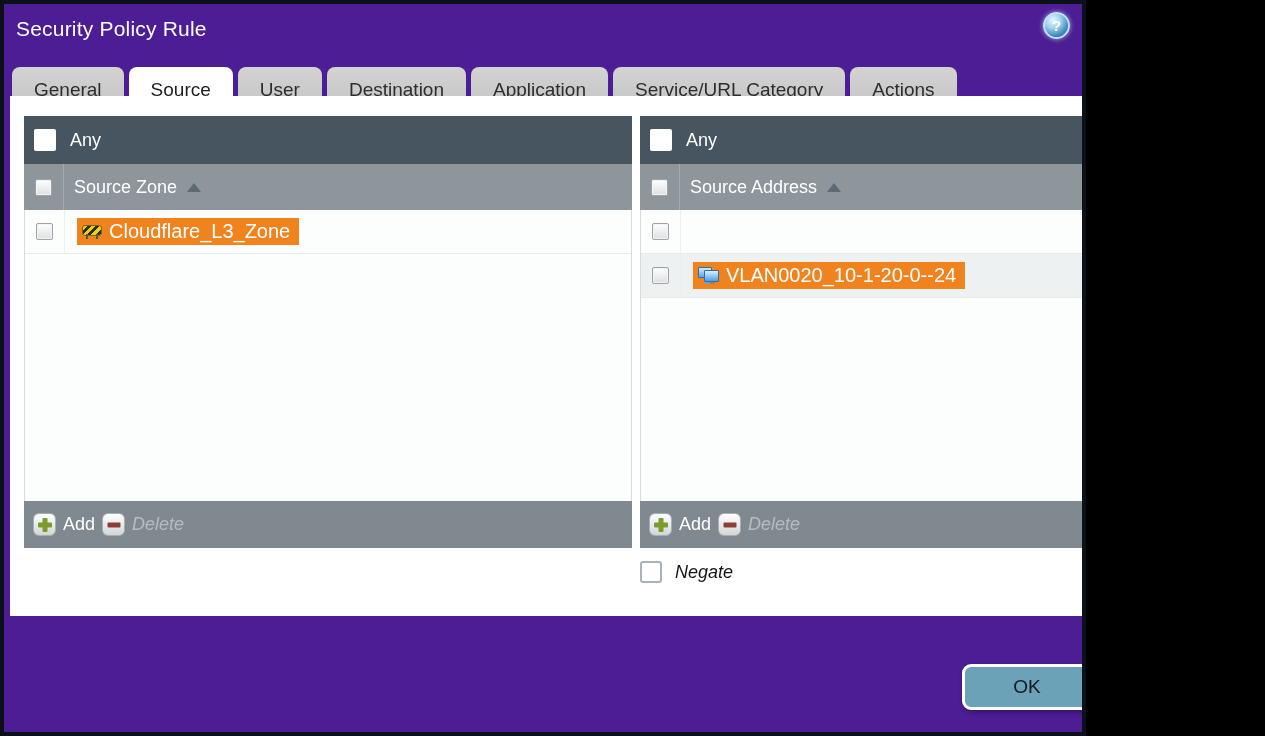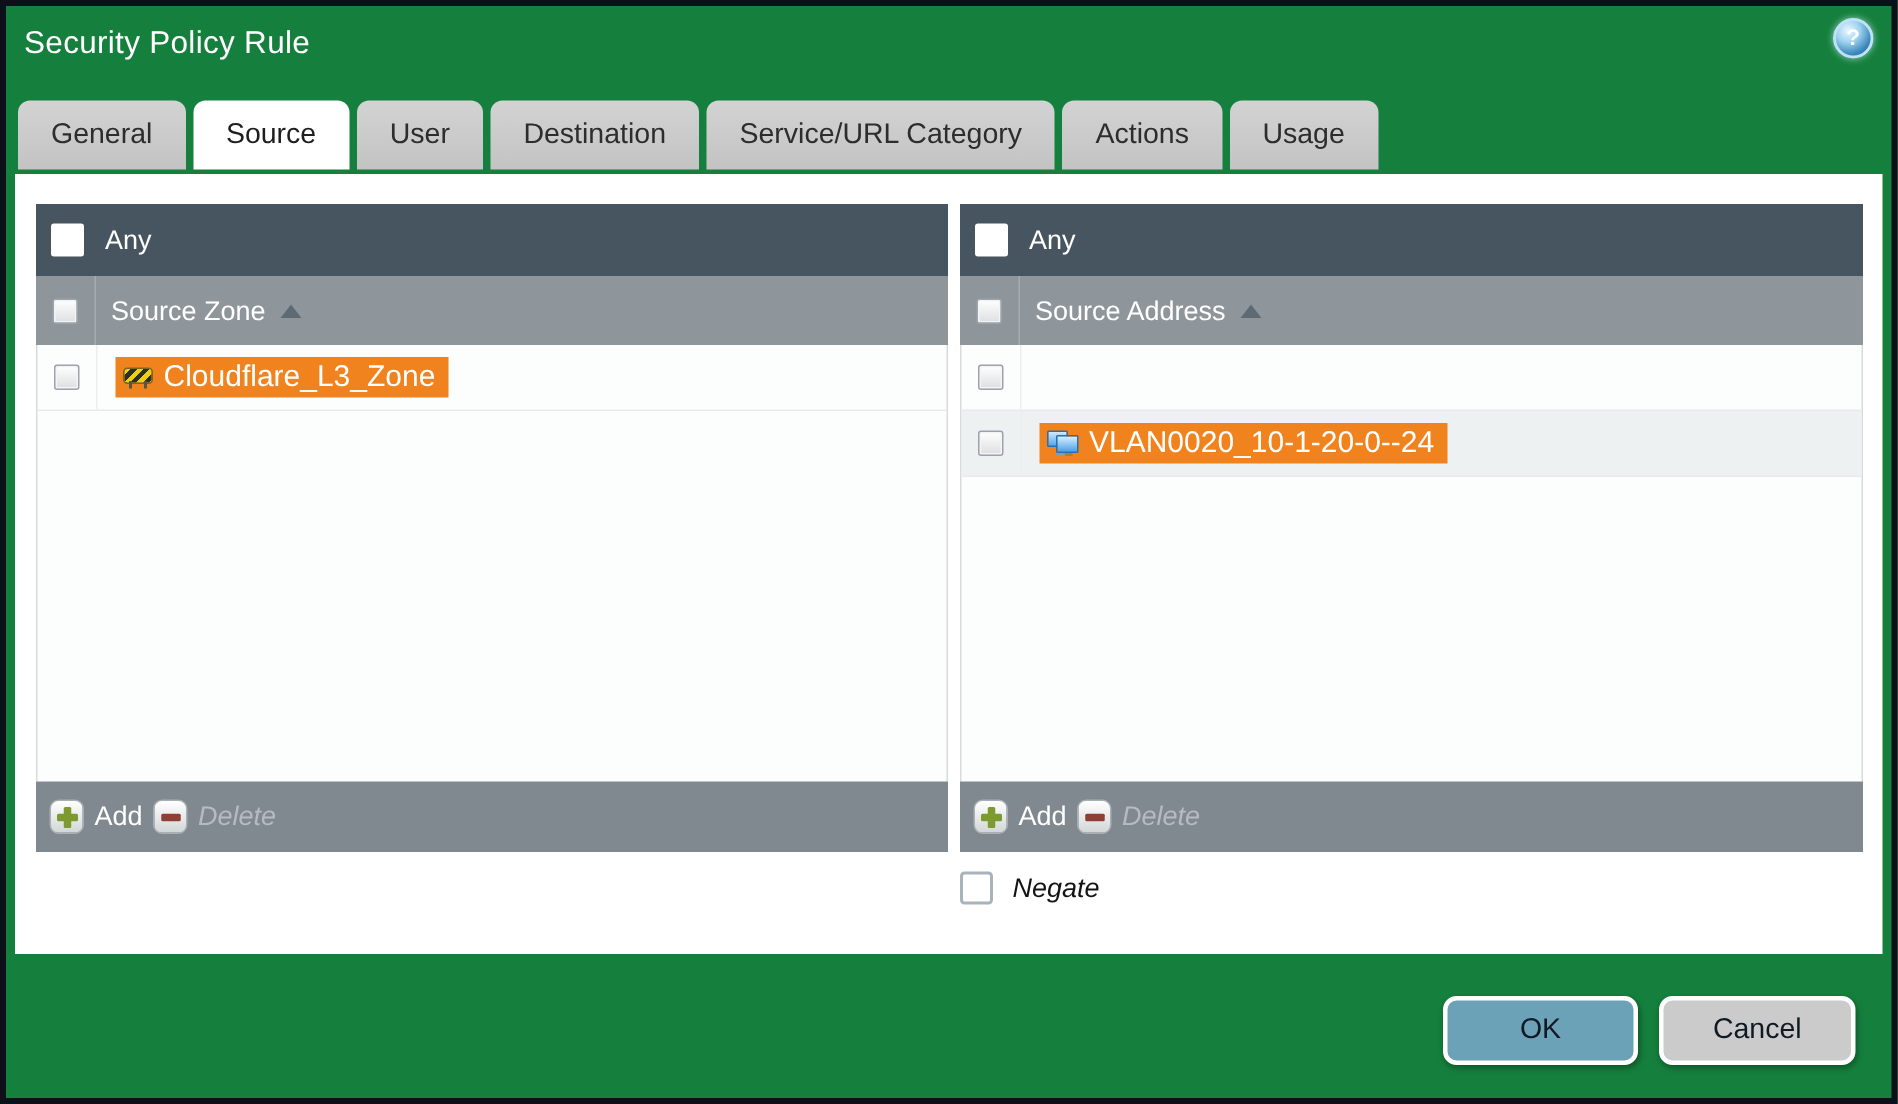--- a/index.html
+++ b/index.html
@@ -1,19 +1,19 @@
 <!DOCTYPE html>
 <html><head>
 <meta charset="utf-8">
 <style>
   * { margin:0; padding:0; box-sizing:border-box; }
   body { font-family:"Liberation Sans", sans-serif; background:#000; }
 
-  .dialog { position:relative; width:1265px; height:736px;
-            background:#15803d; border:4px solid #0c1018; overflow:hidden; }
+  .dialog { position:relative; width:1086px; height:736px;
+            background:#4c1d95; border:4px solid #0c1018; overflow:hidden; }
 
   
   .titlebar { position:absolute; left:0; top:0; width:100%; height:60px; }
   .title { position:absolute; left:12px; top:13px; color:#ffffff;
            font-size:21px; font-weight:400; letter-spacing:.2px; }
   .help-icon { position:absolute; right:12px; top:8px; width:27px; height:27px;
                border-radius:50%; color:#fff; font-size:15px; font-weight:bold;
                display:flex; align-items:center; justify-content:center;
                background:radial-gradient(circle at 35% 28%, #eaf7ff 0%, #9fd2ef 35%, #3d89bd 70%, #1c5d92 100%);
                border:2px solid #bfe2f6; box-shadow:0 0 5px rgba(210,240,255,.7);
@@ -21,21 +21,21 @@
 
   
   .tab-bar { position:absolute; left:8px; top:63px; height:46px;
              display:flex; gap:5px; align-items:flex-end; }
   .tab { height:46px; line-height:46px; padding:0 22px; font-size:19px;
          color:#2d2d2d; background:linear-gradient(#d3d3d3,#c3c3c3);
          border-radius:8px 8px 0 0; cursor:pointer; white-space:nowrap; }
   .tab.active { background:#ffffff; color:#1e1e1e; }
 
   
-  .content { position:absolute; left:6px; top:112px; width:1245px; height:520px;
+  .content { position:absolute; left:6px; top:92px; width:1245px; height:520px;
              background:#ffffff;padding-left:12px; }
 
   .panel { position:absolute; top:20px; height:432px; display:flex; flex-direction:column; }
   .panel-left  { left:14px;  width:608px; }
   .panel-right { left:630px; width:602px; }
 
   .any-row { height:48px; background:#46555f; display:flex; align-items:center;
              padding-left:10px; color:#fff; font-size:18px; flex:none; }
   .any-row .any-label { margin-left:14px; }
 
@@ -123,23 +123,23 @@
   <div class="titlebar">
     <div class="title">Security Policy Rule</div>
     <div class="help-icon">?</div>
   </div>
 
   <div class="tab-bar">
       <div class="tab">General</div>
       <div class="tab active">Source</div>
       <div class="tab">User</div>
       <div class="tab">Destination</div>
+      <div class="tab">Application</div>
       <div class="tab">Service/URL Category</div>
       <div class="tab">Actions</div>
-      <div class="tab">Usage</div>
     </div>
 
   <div class="content">
 
     <div class="panel panel-left">
       <div class="any-row">
         <span class="cb cb-any"></span>
         <span class="any-label">Any</span>
       </div>
       <div class="col-header">

